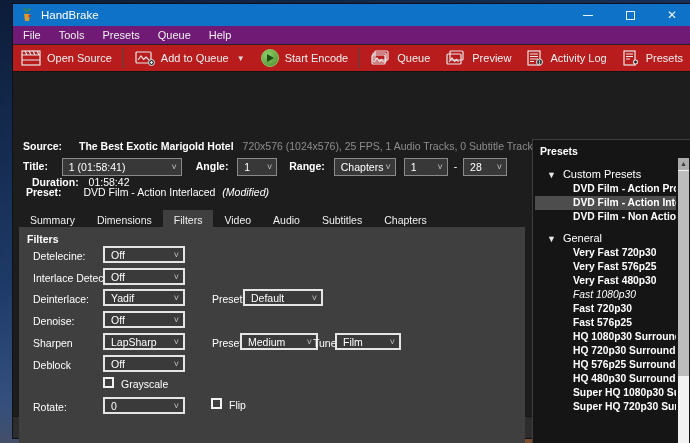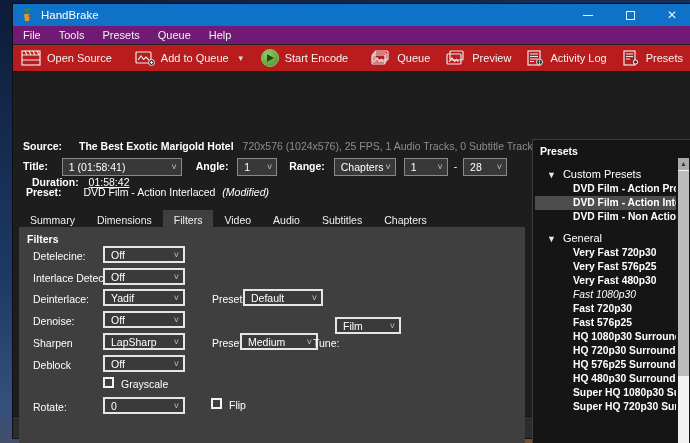--- a/index.html
+++ b/index.html
@@ -205,21 +205,21 @@
           <span>Chapters</span><span class="chev">˅</span>
         </span>
         <span class="hb-select" style="width:44px; margin-left:5px;">
           <span>1</span><span class="chev">˅</span>
         </span>
         <span style="margin:0 3px;">-</span>
         <span class="hb-select" style="width:44px;">
           <span>28</span><span class="chev">˅</span>
         </span>
         <span class="lbl-b" style="margin-left:9px;">Duration:</span>
-        <span style="margin-left:7px;text-decoration:underline;">01:58:42</span>
+        <span style="margin-left:7px;">01:58:42</span>
       </div>
 
       <div class="row-abs" style="left:13px; top:114px;">
         <span class="lbl-b">Preset:</span>
         <span style="margin-left:19px;">DVD Film - Action Interlaced</span>
         <span style="font-style:italic; margin-left:4px;">(Modified)</span>
       </div>
 
       <div class="tabs">
 
@@ -247,21 +247,21 @@
         <div class="fp-select" style="left:224px; top:62px; width:80px;"><span>Default</span><span class="chev">˅</span></div>
 
         <div class="fp-lbl" style="left:14px; top:88px;">Denoise:</div>
         <div class="fp-select" style="left:84px; top:84px; width:82px;"><span>Off</span><span class="chev">˅</span></div>
 
         <div class="fp-lbl" style="left:14px; top:110px;">Sharpen</div>
         <div class="fp-select" style="left:84px; top:106px; width:82px;"><span>LapSharp</span><span class="chev">˅</span></div>
         <div class="fp-lbl" style="left:193px; top:110px;">Preset:</div>
         <div class="fp-select" style="left:221px; top:106px; width:78px;"><span>Medium</span><span class="chev">˅</span></div>
         <div class="fp-lbl" style="left:294px; top:110px;">Tune:</div>
-        <div class="fp-select" style="left:316px; top:90px; width:66px;"><span>Film</span><span class="chev">˅</span></div>
+        <div class="fp-select" style="left:316px; top:106px; width:66px;"><span>Film</span><span class="chev">˅</span></div>
 
         <div class="fp-lbl" style="left:14px; top:132px;">Deblock</div>
         <div class="fp-select" style="left:84px; top:128px; width:82px;"><span>Off</span><span class="chev">˅</span></div>
 
         <div class="checkbox" style="left:84px; top:150px;"></div>
         <div class="fp-lbl" style="left:102px; top:151px;">Grayscale</div>
 
         <div class="fp-lbl" style="left:14px; top:174px;">Rotate:</div>
         <div class="fp-select" style="left:84px; top:170px; width:82px;"><span>0</span><span class="chev">˅</span></div>
         <div class="checkbox" style="left:192px; top:171px;"></div>

